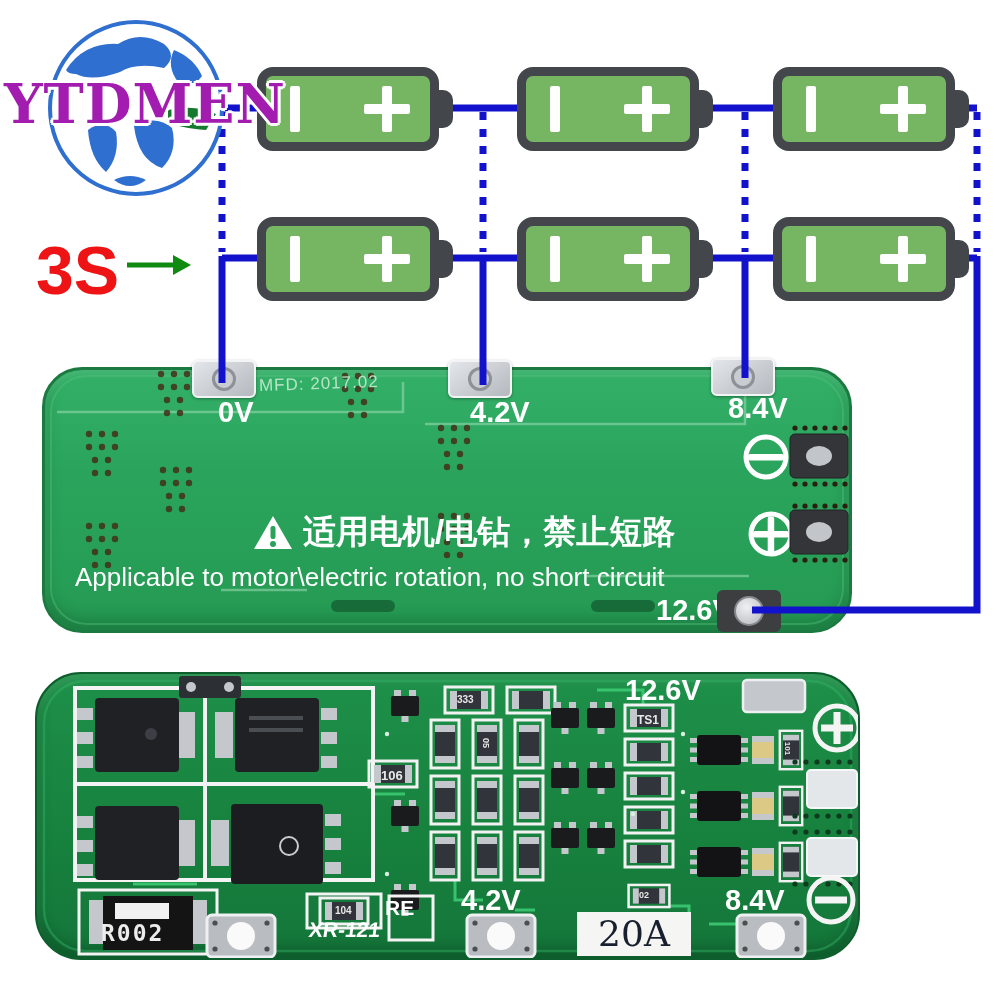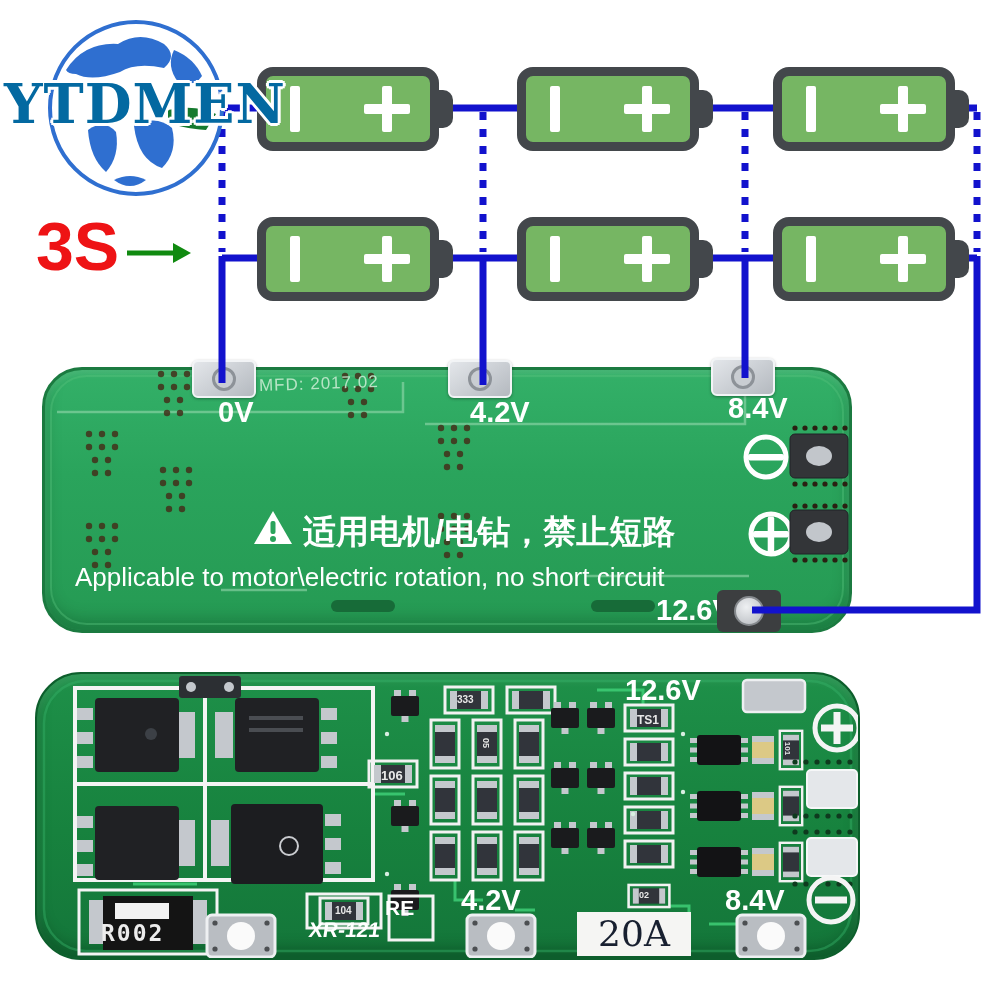--- a/index.html
+++ b/index.html
@@ -19,44 +19,44 @@
   .term-plus{position:absolute;right:20px;top:50%;transform:translateY(-50%);
              width:46px;height:46px;}
   .term-plus::before{content:"";position:absolute;left:0;top:18px;width:46px;height:10px;background:#fff;border-radius:2px;}
   .term-plus::after{content:"";position:absolute;left:18px;top:0;width:10px;height:46px;background:#fff;border-radius:2px;}
   .nub{position:absolute;right:-23px;top:50%;transform:translateY(-50%);
        width:15px;height:38px;background:#43474b;border-radius:0 10px 10px 0;}
 
   
   .logo{position:absolute;left:18px;top:8px;width:240px;height:198px;z-index:5;}
   .logo-text{position:absolute;left:-14px;top:64px;width:268px;text-align:center;
-             font-family:"DejaVu Serif",serif;font-weight:bold;font-size:54px;color:#0369a1;letter-spacing:1px;
+             font-family:"DejaVu Serif",serif;font-weight:bold;font-size:54px;color:#a21caf;letter-spacing:1px;
              text-shadow:-3px 0 0 #fff,3px 0 0 #fff,0 -3px 0 #fff,0 3px 0 #fff,
                          -2px -2px 0 #fff,2px 2px 0 #fff,-2px 2px 0 #fff,2px -2px 0 #fff;}
 
   
   .config{position:absolute;left:36px;top:212px;z-index:5;display:flex;align-items:center;gap:6px;}
-  .config-text{font-size:68px;font-weight:bold;color:#ee1315;line-height:1;}
+  .config-text{font-size:68px;font-weight:bold;color:#ee1315;line-height:1;margin-top:24px;}
 
   
   .pcb-top{position:absolute;left:42px;top:367px;width:810px;height:266px;z-index:2;box-sizing:border-box;
            background:linear-gradient(180deg,#33b068,#2aa45c 40%,#259a53);
            border:3px solid #1b7a40;border-radius:40px;
            box-shadow:inset 0 -10px 16px rgba(0,45,18,.28), inset 0 4px 6px rgba(255,255,255,.12);}
   .pad-top{position:absolute;top:-10px;width:64px;height:38px;box-sizing:border-box;
            background:linear-gradient(145deg,#e3e6ea,#b4b9bf);
            border:2px solid #f2f4f6;border-radius:6px;box-shadow:0 1px 3px rgba(0,0,0,.35);}
   .pad-top::after{content:"";position:absolute;left:50%;top:50%;transform:translate(-50%,-50%);
            width:18px;height:18px;border-radius:50%;background:#c9cdd2;border:3px solid #8d9298;}
   .tlabel{position:absolute;color:#fff;font-weight:bold;font-size:29px;white-space:nowrap;margin-left:21px;}
   .mfd{position:absolute;left:214px;top:4px;font-size:17px;letter-spacing:1px;
        color:rgba(190,231,202,.95);transform:rotate(-2deg);white-space:nowrap;}
   .banner{position:absolute;left:186px;top:86px;width:472px;height:50px;background:#fdfdfd;
           color:#3aa85c;font-size:31px;font-weight:bold;line-height:50px;text-align:center;white-space:nowrap;}
-  .warnrow{position:absolute;left:208px;top:140px;display:flex;align-items:flex-start;gap:10px;
+  .warnrow{position:absolute;left:208px;top:140px;display:flex;align-items:center;gap:10px;
            color:#fff;font-size:33px;font-weight:bold;white-space:nowrap;}
   .engline{position:absolute;left:30px;top:192px;color:#fff;font-size:26px;white-space:nowrap;}
   .cdlabel{position:absolute;left:660px;top:104px;color:#fff;font-size:27px;font-weight:bold;white-space:nowrap;}
   .pad126{position:absolute;left:672px;top:220px;width:64px;height:42px;background:#3c3e40;border-radius:6px;}
   .pad126::after{content:"";position:absolute;left:50%;top:50%;transform:translate(-50%,-50%);
           width:26px;height:26px;border-radius:50%;background:radial-gradient(circle at 40% 35%,#eef0f2,#b5b9be);
           border:2px solid #85898d;}
 
   
   .pcb-bottom{position:absolute;left:35px;top:672px;width:825px;height:288px;z-index:2;box-sizing:border-box;

